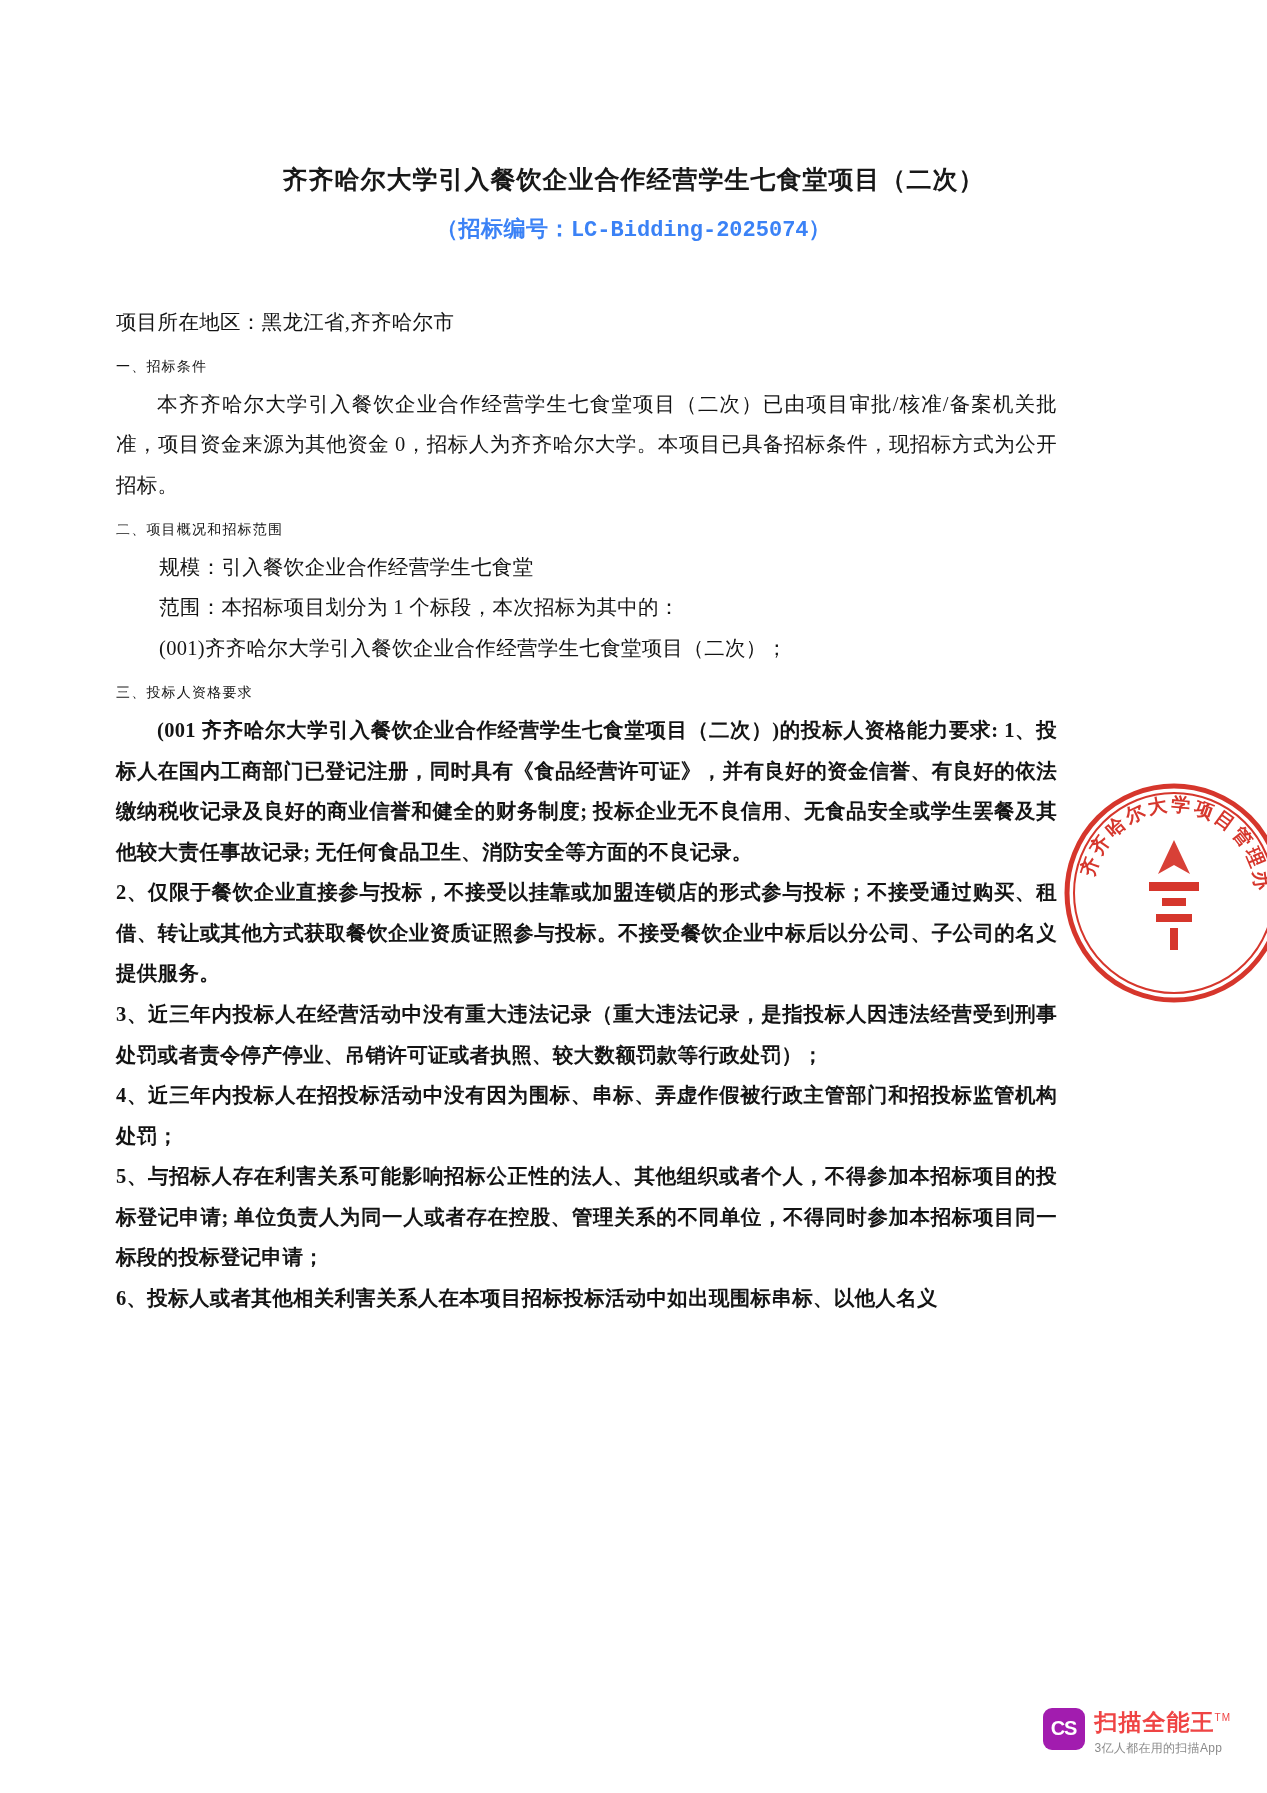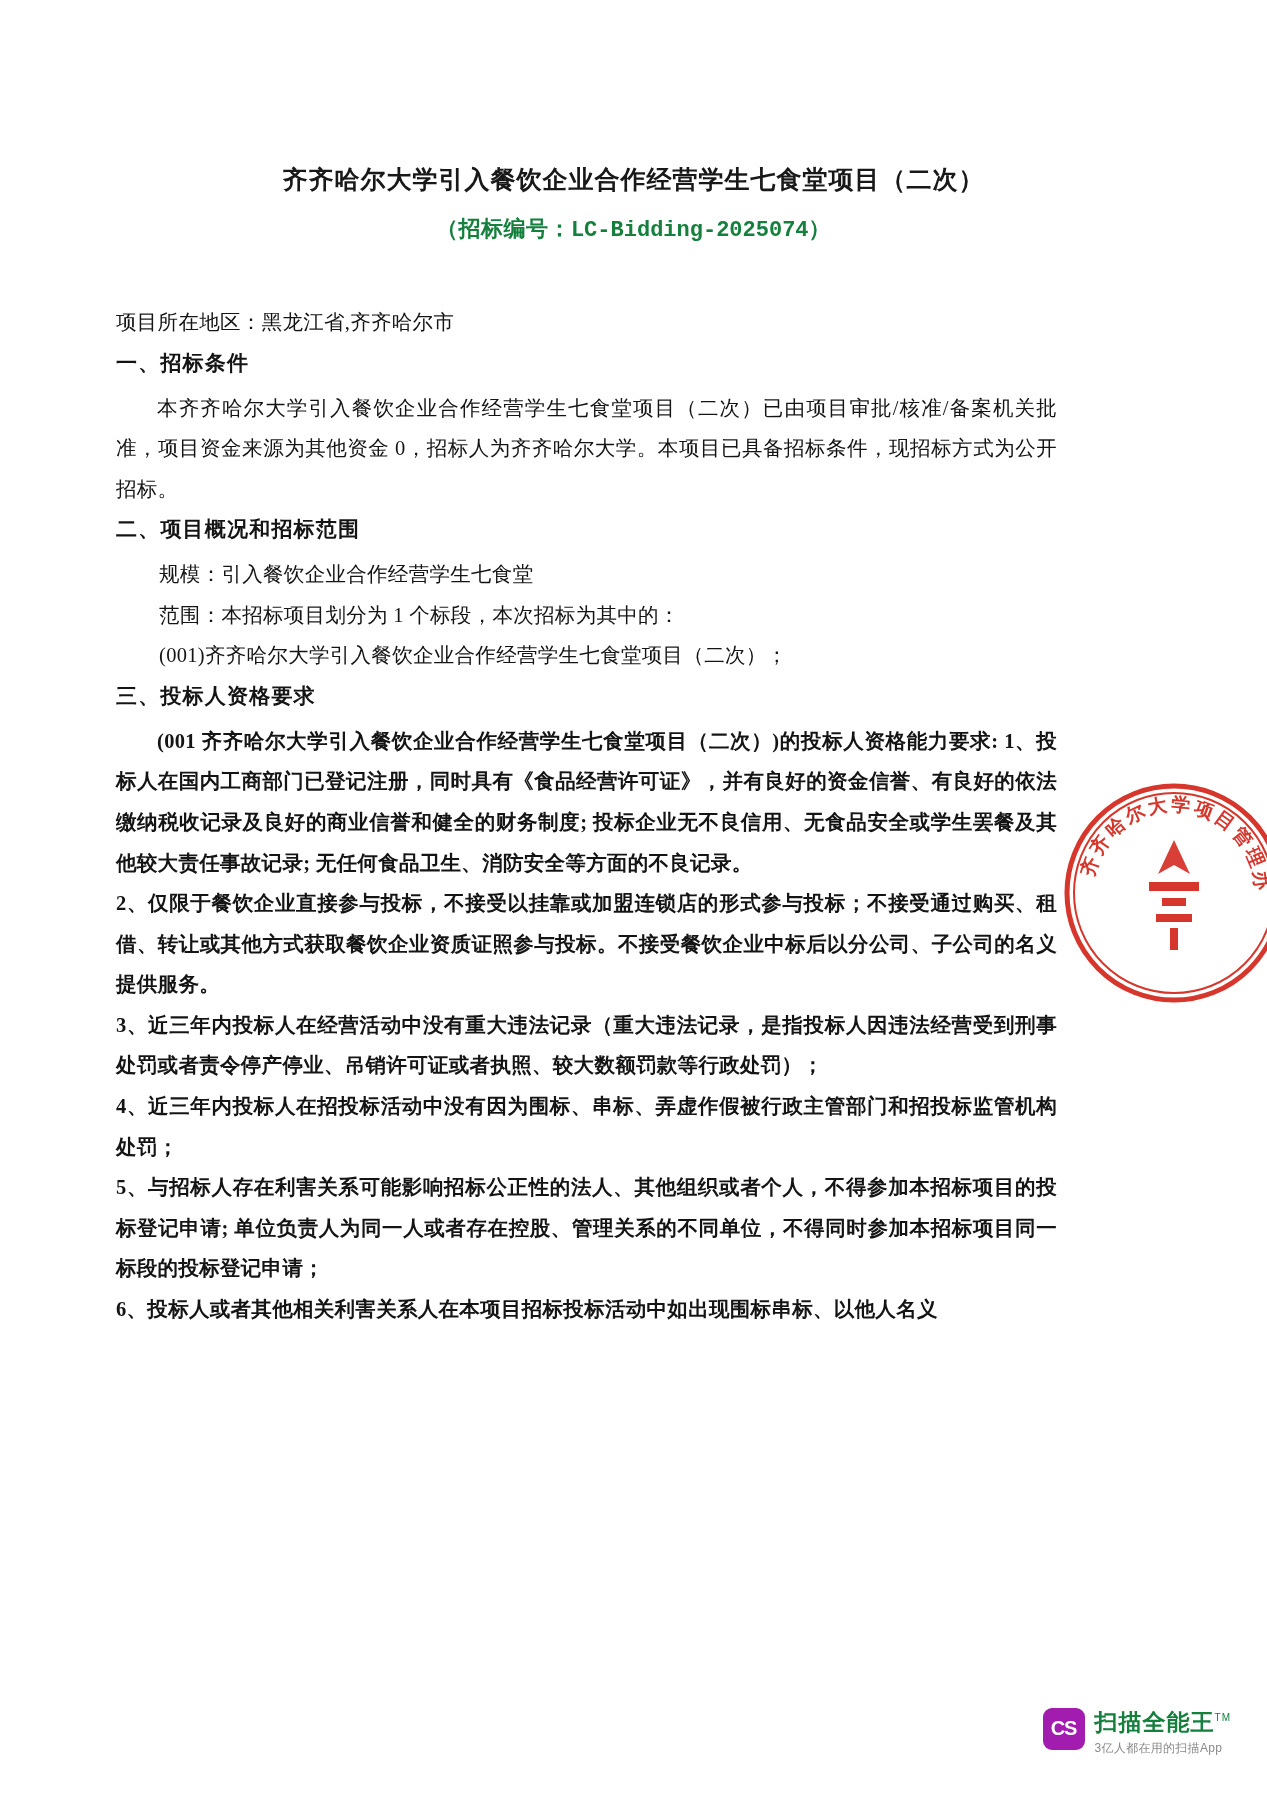--- a/index.html
+++ b/index.html
@@ -34,38 +34,39 @@
   .doc-title {
     font-size: 25px;
     font-weight: bold;
     letter-spacing: 1px;
     color: #181818;
     line-height: 1.6;
   }
   .doc-subtitle {
     font-size: 22px;
     font-weight: bold;
-    color: #15803d;
+    color: #3b82f6;
     margin-top: 14px;
     letter-spacing: 0.5px;
   }
   .content {
     margin-top: 58px;
     padding-left: 116px;
     padding-right: 210px;
     color: #141414;
   }
   .line-region {
     font-size: 20.5px;
     line-height: 1.95;
     letter-spacing: 0.4px;
   }
   .heading {
-    font-size: 21px;
-    font-weight: bold;
+    font-size: 14px;
+    font-weight: normal;
+    margin-top: 10px;
     margin-bottom: 4px;
     letter-spacing: 1.2px;
   }
   .para {
     font-size: 20.5px;
     line-height: 1.98;
     text-align: justify;
     text-justify: inter-ideograph;
     margin: 0;
     letter-spacing: 0.3px;
@@ -117,21 +118,21 @@
     display: flex;
     align-items: center;
     justify-content: center;
     letter-spacing: -1px;
   }
   .cs-texts { padding-top: 2px; }
   .cs-name {
     font-family: "Liberation Sans", sans-serif;
     font-size: 23px;
     font-weight: bold;
-    color: #15803d;
+    color: #ef4444;
     letter-spacing: 1px;
     line-height: 1.1;
   }
   .cs-name sup {
     font-size: 10px;
     vertical-align: super;
     font-weight: normal;
   }
   .cs-sub {
     font-family: "Liberation Sans", sans-serif;

